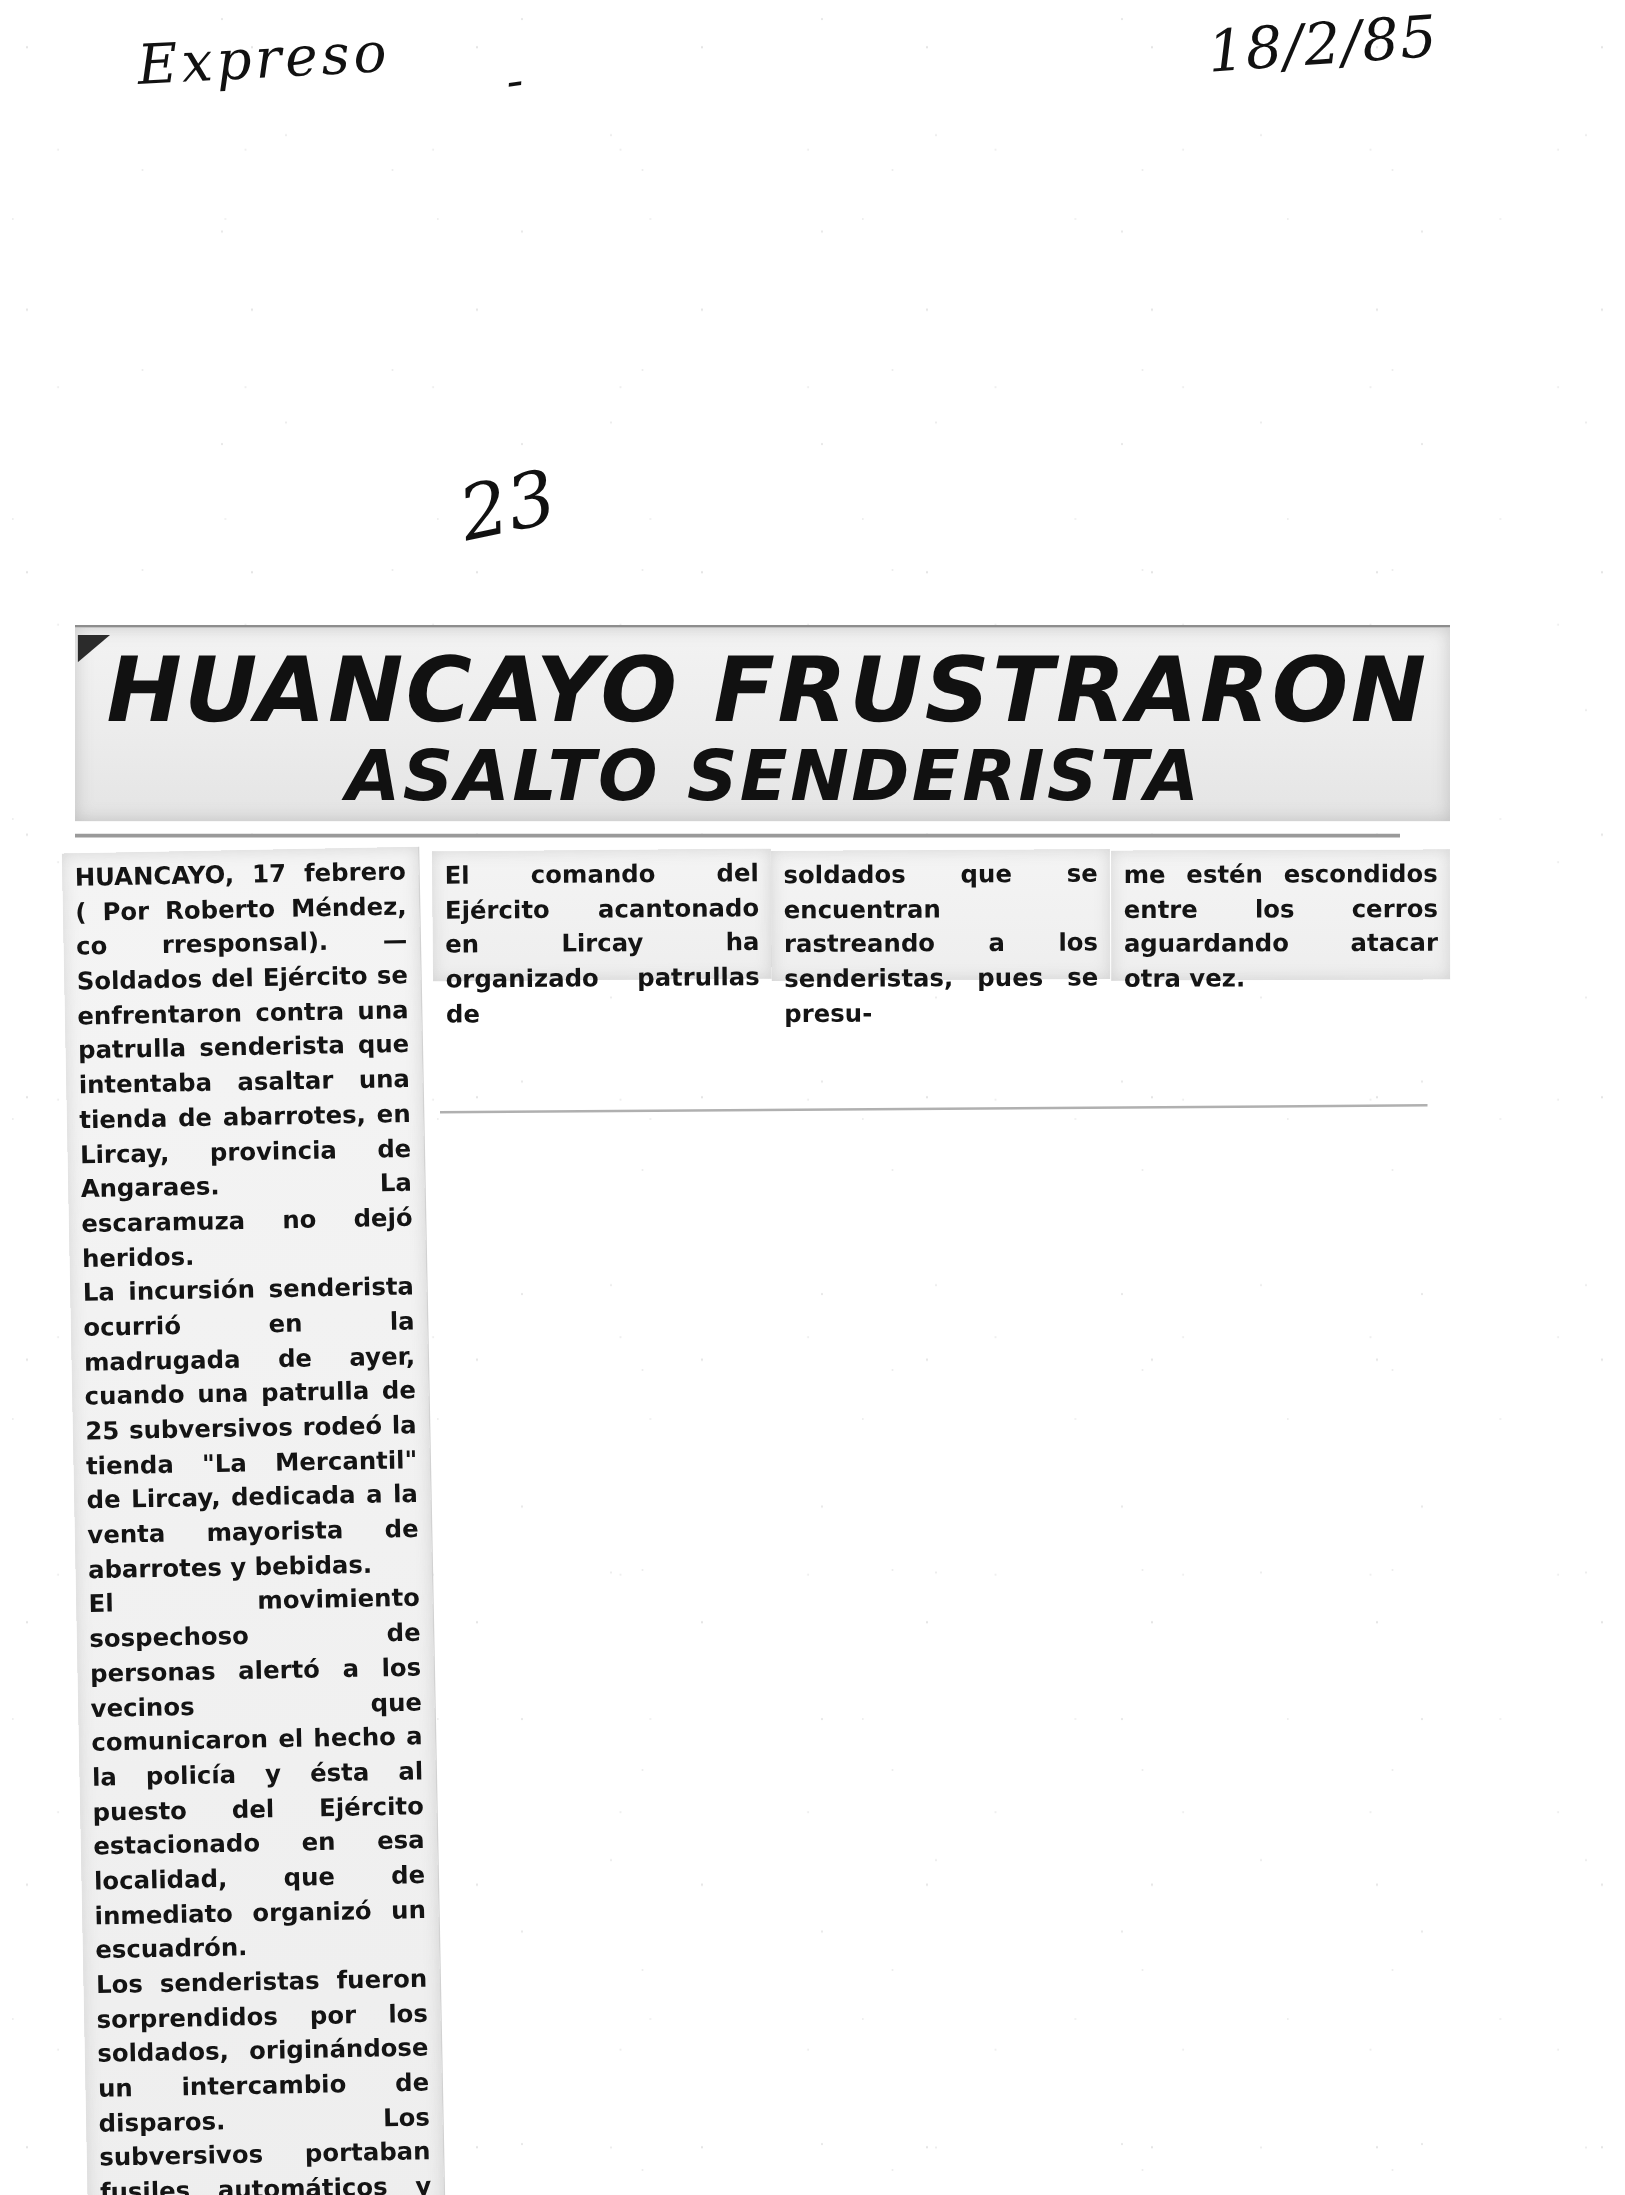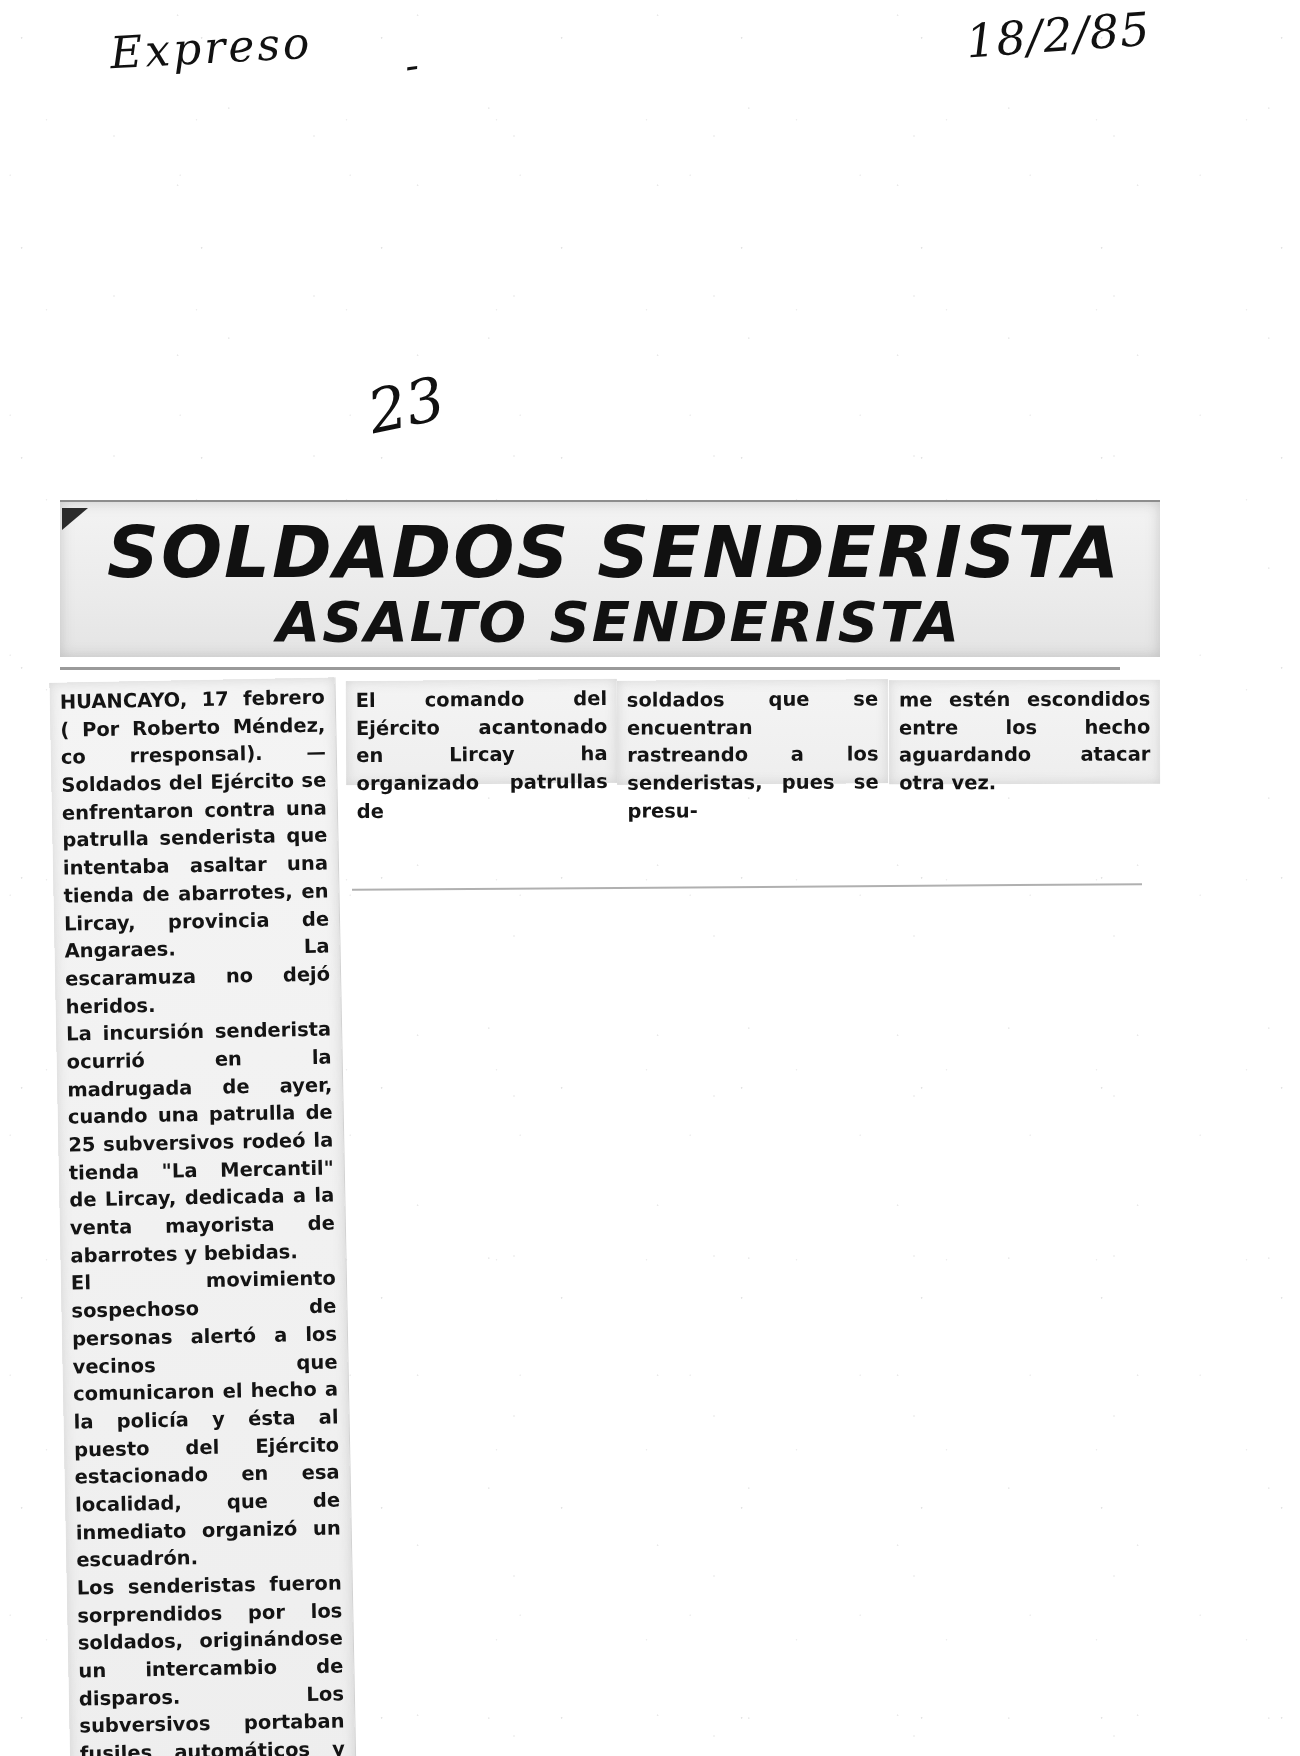--- a/index.html
+++ b/index.html
@@ -173,33 +173,33 @@
 <div class="handwriting" id="hw-dash">-</div>
 
 <div class="handwriting" id="hw-date">18/2/85</div>
 
 <div class="handwriting" id="hw-folio">23</div>
 
 <div class="clipping">
 
   <div class="headline-block">
     <div class="headline-corner"></div>
-    <div class="headline-line" id="headline-1">SOLDADOS SENDERISTA</div>
+    <div class="headline-line" id="headline-1">HUANCAYO FRUSTRARON</div>
     <div class="headline-line" id="headline-2">ASALTO SENDERISTA</div>
   </div>
 
   <div class="rule-under-headline"></div>
 
   <div class="columns">
     <div class="col" id="col-1">HUANCAYO, 17 febrero ( Por Roberto Méndez, co rresponsal). — Soldados del Ejército se enfrentaron contra una patrulla senderista que intentaba asaltar una tienda de abarrotes, en Lircay, provincia de Angaraes. La escaramuza no dejó heridos.
 La incursión senderista ocurrió en la madrugada de ayer, cuando una patrulla de 25 subversivos rodeó la tienda "La Mercantil" de Lircay, dedicada a la venta mayorista de abarrotes y bebidas.
 El movimiento sospechoso de personas alertó a los vecinos que comunicaron el hecho a la policía y ésta al puesto del Ejército estacionado en esa localidad, que de inmediato organizó un escuadrón.
 Los senderistas fueron sorprendidos por los soldados, originándose un intercambio de disparos. Los subversivos portaban fusiles automáticos y metralletas.
 Pese a su superioridad numérica, los terroristas fugaron hacia los cerros vecinos, arrojando petardos de dinamita contra los soldados para impedir su persecución.</div>
     <div class="col" id="col-2">El comando del Ejército acantonado en Lircay ha organizado patrullas de</div>
     <div class="col" id="col-3">soldados que se encuentran rastreando a los senderistas, pues se presu-</div>
-    <div class="col" id="col-4">me estén escondidos entre los hecho aguardando atacar otra vez.</div>
+    <div class="col" id="col-4">me estén escondidos entre los cerros aguardando atacar otra vez.</div>
 
     <div class="tail-rule"></div>
 
   </div>
 
 </div>
 
 </body></html>

